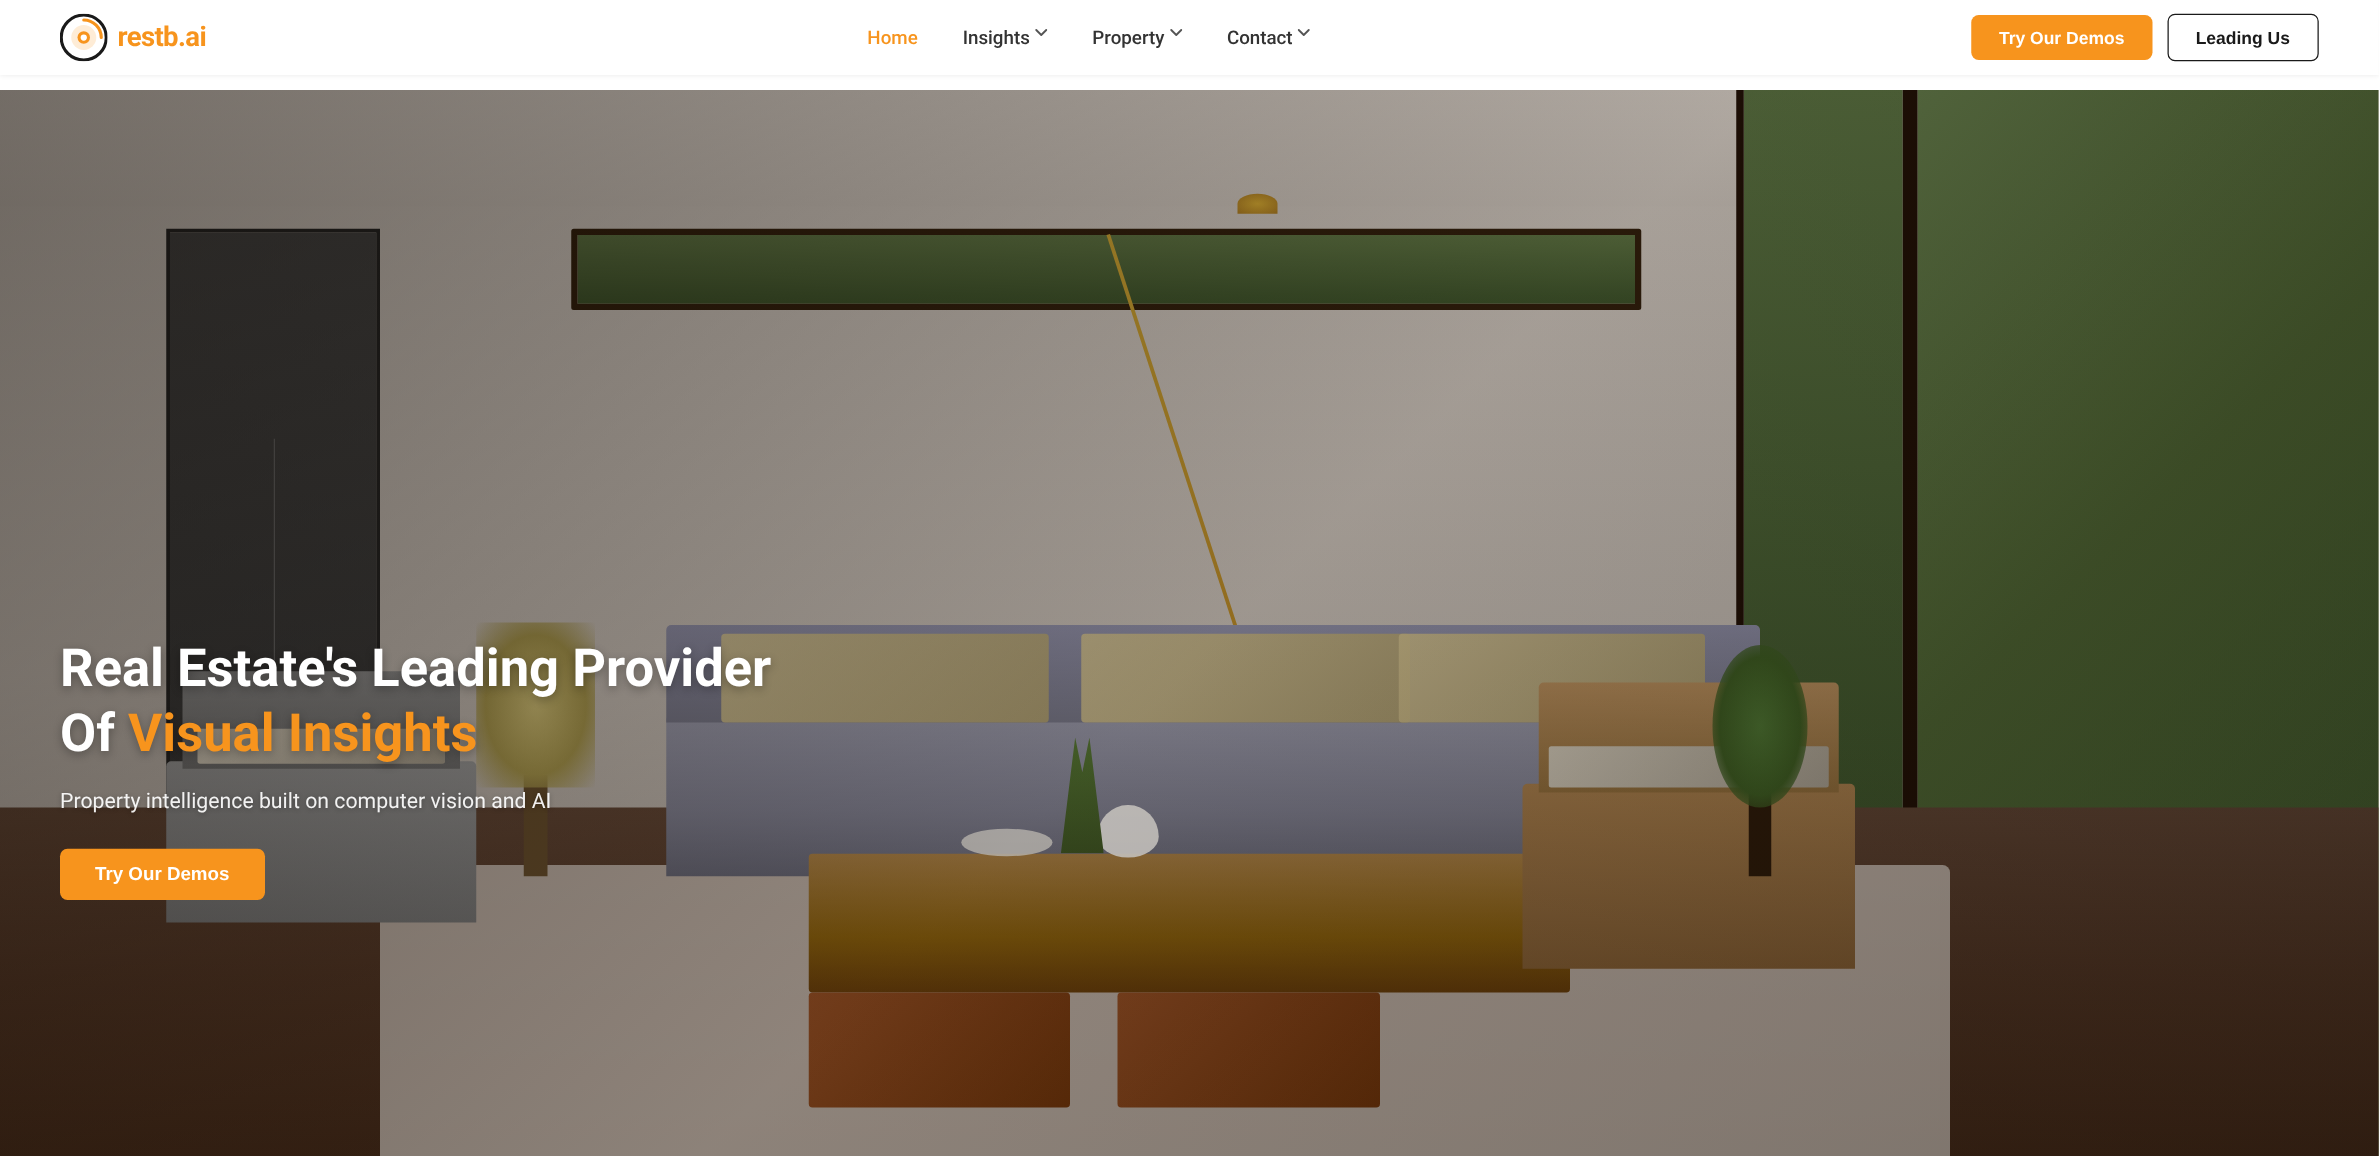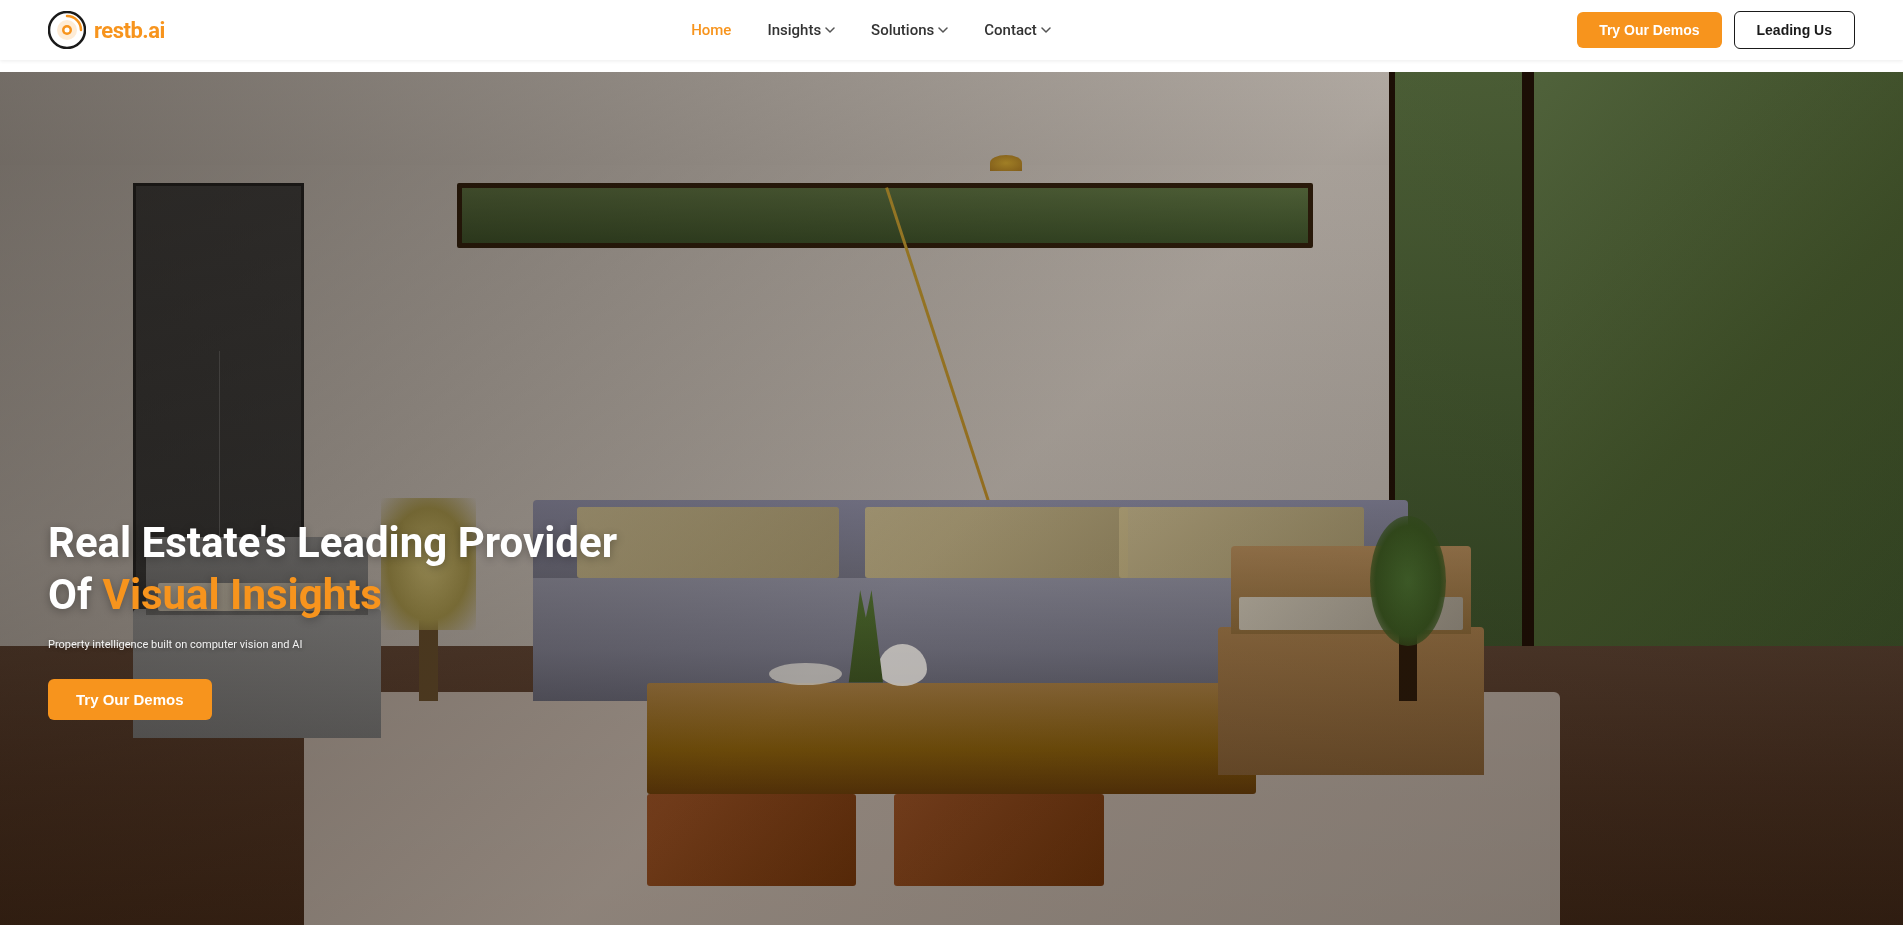--- a/index.html
+++ b/index.html
@@ -47,21 +47,20 @@
       gap: 8px;
       list-style: none;
     }
 
     .nav-links li {
       position: relative;
     }
 
     .nav-link {
       display: flex;
-      align-items: center;
       gap: 4px;
       padding: 8px 14px;
       font-size: 15px;
       font-weight: 500;
       color: #333;
       text-decoration: none;
       cursor: pointer;
       border-radius: 4px;
       transition: color 0.2s;
     }
@@ -153,21 +152,21 @@
       line-height: 1.25;
       margin-bottom: 16px;
       text-shadow: 0 2px 8px rgba(0,0,0,0.3);
     }
 
     .hero-title-highlight {
       color: #f7941d;
     }
 
     .hero-subtitle {
-      font-size: 11px;
+      font-size: 17px;
       color: rgba(255,255,255,0.92);
       margin-bottom: 28px;
       font-weight: 400;
       text-shadow: 0 1px 4px rgba(0,0,0,0.3);
     }
 
     .hero-btn {
       background: #f7941d;
       color: #fff;
       border: none;
@@ -204,21 +203,21 @@
     <li>
       <a class="nav-link" href="#">
         <span>Insights</span>
         <svg class="chevron-icon" viewBox="0 0 10 6" fill="none">
           <path d="M1 1l4 4 4-4" stroke="#555" stroke-width="1.5" stroke-linecap="round" stroke-linejoin="round"></path>
         </svg>
       </a>
     </li>
     <li>
       <a class="nav-link" href="#">
-        <span>Solutions</span>
+        <span>Property</span>
         <svg class="chevron-icon" viewBox="0 0 10 6" fill="none">
           <path d="M1 1l4 4 4-4" stroke="#555" stroke-width="1.5" stroke-linecap="round" stroke-linejoin="round"></path>
         </svg>
       </a>
     </li>
     <li>
       <a class="nav-link" href="#">
         <span>Contact</span>
         <svg class="chevron-icon" viewBox="0 0 10 6" fill="none">
           <path d="M1 1l4 4 4-4" stroke="#555" stroke-width="1.5" stroke-linecap="round" stroke-linejoin="round"></path>

